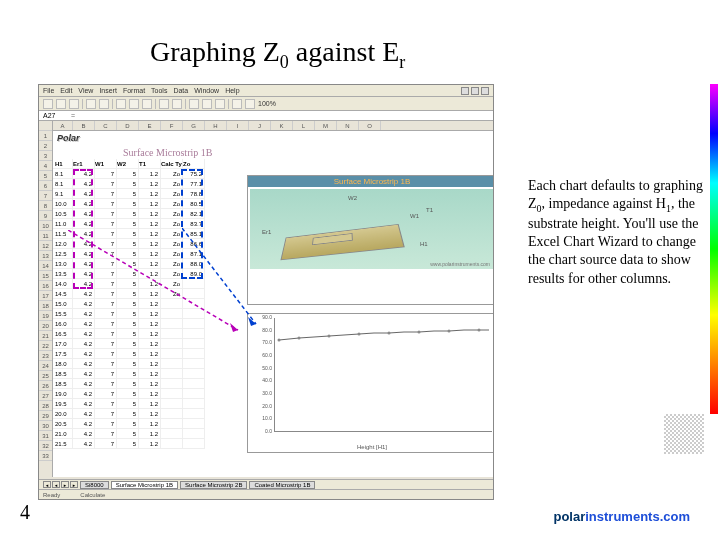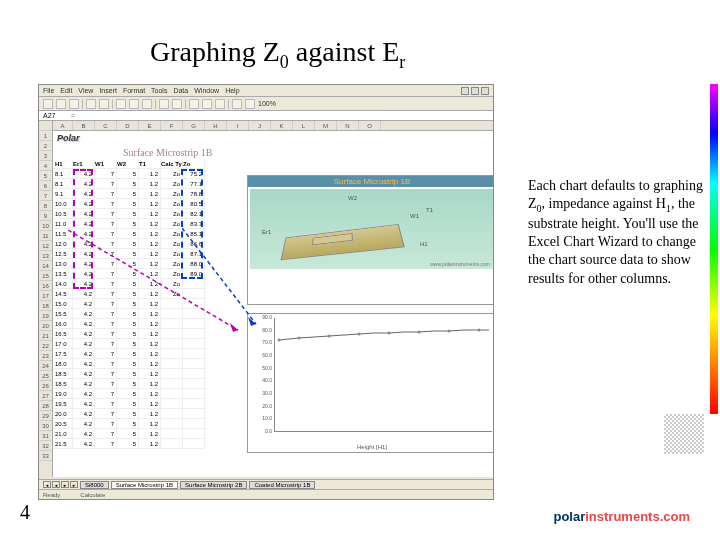--- a/index.html
+++ b/index.html
@@ -71,21 +71,21 @@
 
 .desc { position: absolute; top: 168px; left: 528px; width: 180px; font-family: Liberation Serif, serif; font-size: 14px; line-height: 1.3; margin-top: 9px; }
 .desc sub { font-size: 10px; vertical-align: sub; }
 
 .color-strip { position: absolute; top: 84px; right: 2px; width: 8px; height: 330px; background: linear-gradient(180deg, #ff00ff 0%, #0000ff 15%, #00ffff 30%, #00ff00 50%, #ffff00 70%, #ff8000 85%, #ff0000 100%); }
 .gray-box { position: absolute; top: 414px; right: 16px; width: 40px; height: 40px; background-image: repeating-conic-gradient(#ccc 0% 25%, #fff 0% 50%); background-size: 4px 4px; }
 
 .page-num { position: absolute; bottom: 16px; left: 20px; font-family: 'Times New Roman', serif; font-size: 20px; }
 .footer-logo { position: absolute; bottom: 16px; right: 30px; font-size: 13px; font-weight: bold; }
 .footer-logo .p1 { color: #003366; }
-.footer-logo .p2 { color: #ef4444; }
+.footer-logo .p2 { color: #1d4ed8; }
 </style>
 </head>
 <body>
 
 <div class="title">
   <span>Graphing Z</span><sub>0</sub><span> against E</span><sub>r</sub>
 </div>
 
 <div class="excel-window">
   <div class="menubar">

